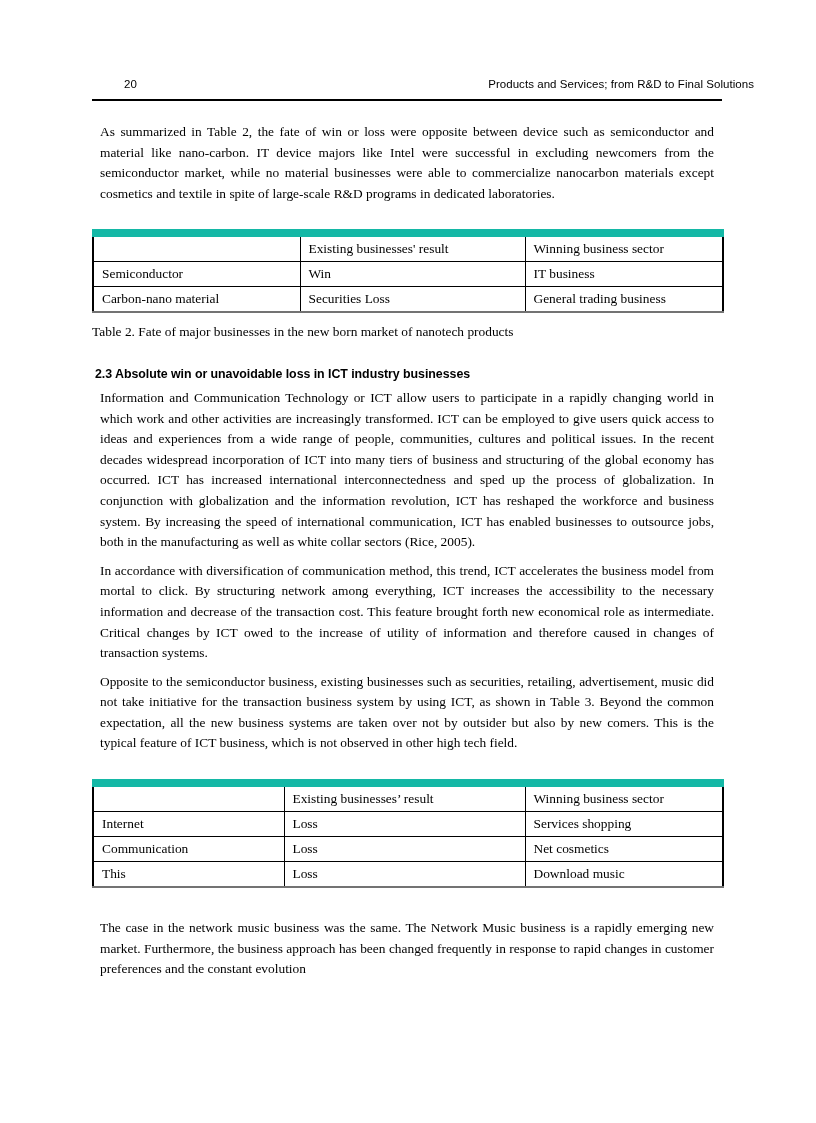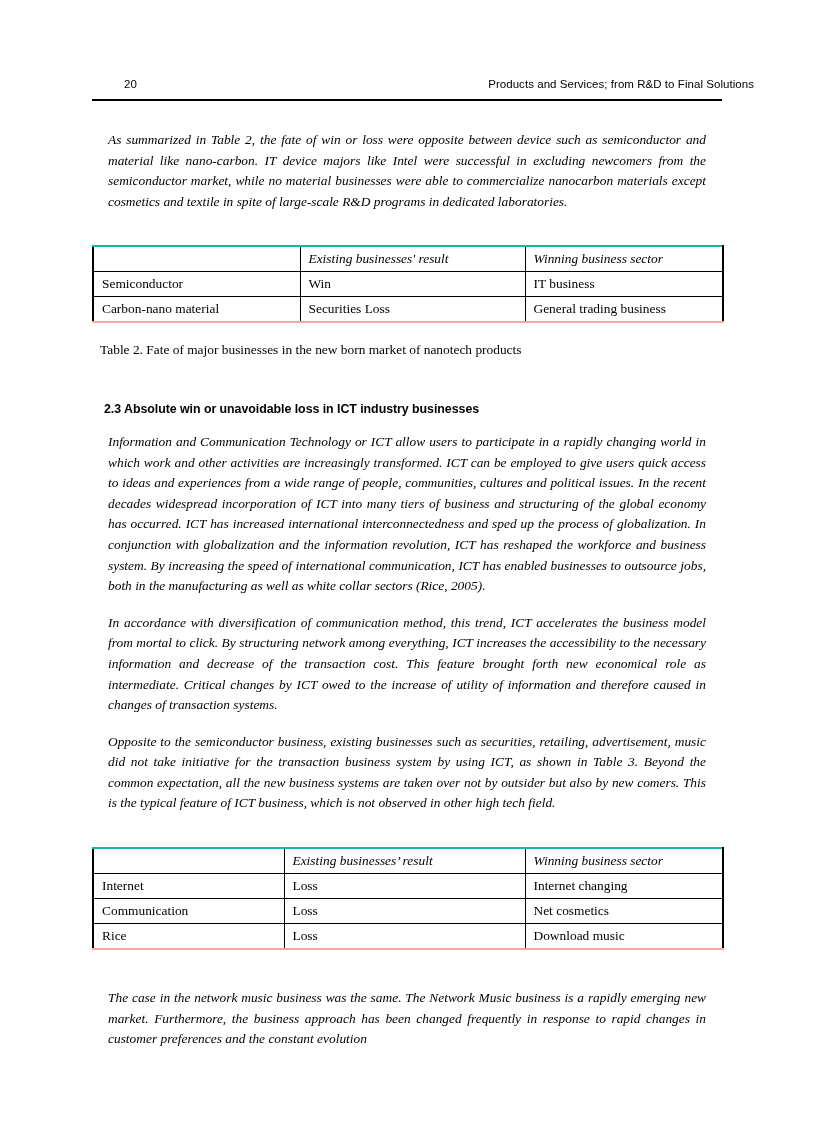--- a/index.html
+++ b/index.html
@@ -51,36 +51,35 @@
 
   
   .content {
     position: absolute;
     left: 0;
     top: 114px;
     width: 630px;
   }
 
   p.body {
-    margin: 16px;
+    margin: 8px;
     font-size: 13.4px;
     line-height: 20.6px;
     text-align: justify;
     text-justify: inter-word;
     hyphens: manual;
-    font-style: italic;
   }
   p.body.tight { margin-top: 0; }
 
   .section-heading {
     font-family: "Liberation Sans", sans-serif;
     font-weight: bold;
     font-size: 12.4px;
     line-height: 20.6px;
-    margin: 12px;
+    margin: 3px;
     letter-spacing: -0.05px;
   }
 
   .gap-before-table { height: 17px; }
   .gap-after-table  { height: 9px; }
   .gap-para         { height: 13px; }
   .gap-heading      { height: 19px; }
 
   
   table.dtable {
@@ -90,33 +89,32 @@
     font-size: 13.4px;
   }
   table.dtable td {
     border: 1px solid #000;
     padding: 2px 8px 3px 8px;
     height: 19px;
     vertical-align: middle;
     line-height: 18px;
   }
   table.dtable tr:last-child td {
-    border-bottom: 2px solid #fca5a5;
+    border-bottom: 2px solid #737373;
   }
   table.dtable tr:first-child td {
-    border-top: 2px solid #14b8a6;
-    font-style: italic;
+    border-top: 8px solid #14b8a6;
   }
   table.dtable td.c1 { border-left: 2px solid #000; }
   table.dtable td.c3 { border-right: 2px solid #000; }
 
   .caption {
     font-size: 13.4px;
     line-height: 20px;
-    margin: 8px;
+    margin: 0;
   }
 </style>
 </head>
 <body>
 
 <div class="page">
 
   <div class="page-header">
     <span class="folio">20</span>
     <span class="runhead">Products and Services; from R&amp;D to Final Solutions</span>
@@ -178,29 +176,29 @@
       </colgroup>
       <tbody>
         <tr>
           <td class="c1"></td>
           <td class="c2">Existing businesses’ result</td>
           <td class="c3">Winning business sector</td>
         </tr>
         <tr>
           <td class="c1">Internet</td>
           <td class="c2">Loss</td>
-          <td class="c3">Internet changing</td>
+          <td class="c3">Services shopping</td>
         </tr>
         <tr>
           <td class="c1">Communication</td>
           <td class="c2">Loss</td>
           <td class="c3">Net cosmetics</td>
         </tr>
         <tr>
-          <td class="c1">Rice</td>
+          <td class="c1">This</td>
           <td class="c2">Loss</td>
           <td class="c3">Download music</td>
         </tr>
       </tbody>
     </table>
 
     <div class="gap-after-table"></div>
 
 
     <div class="gap-para"></div>

